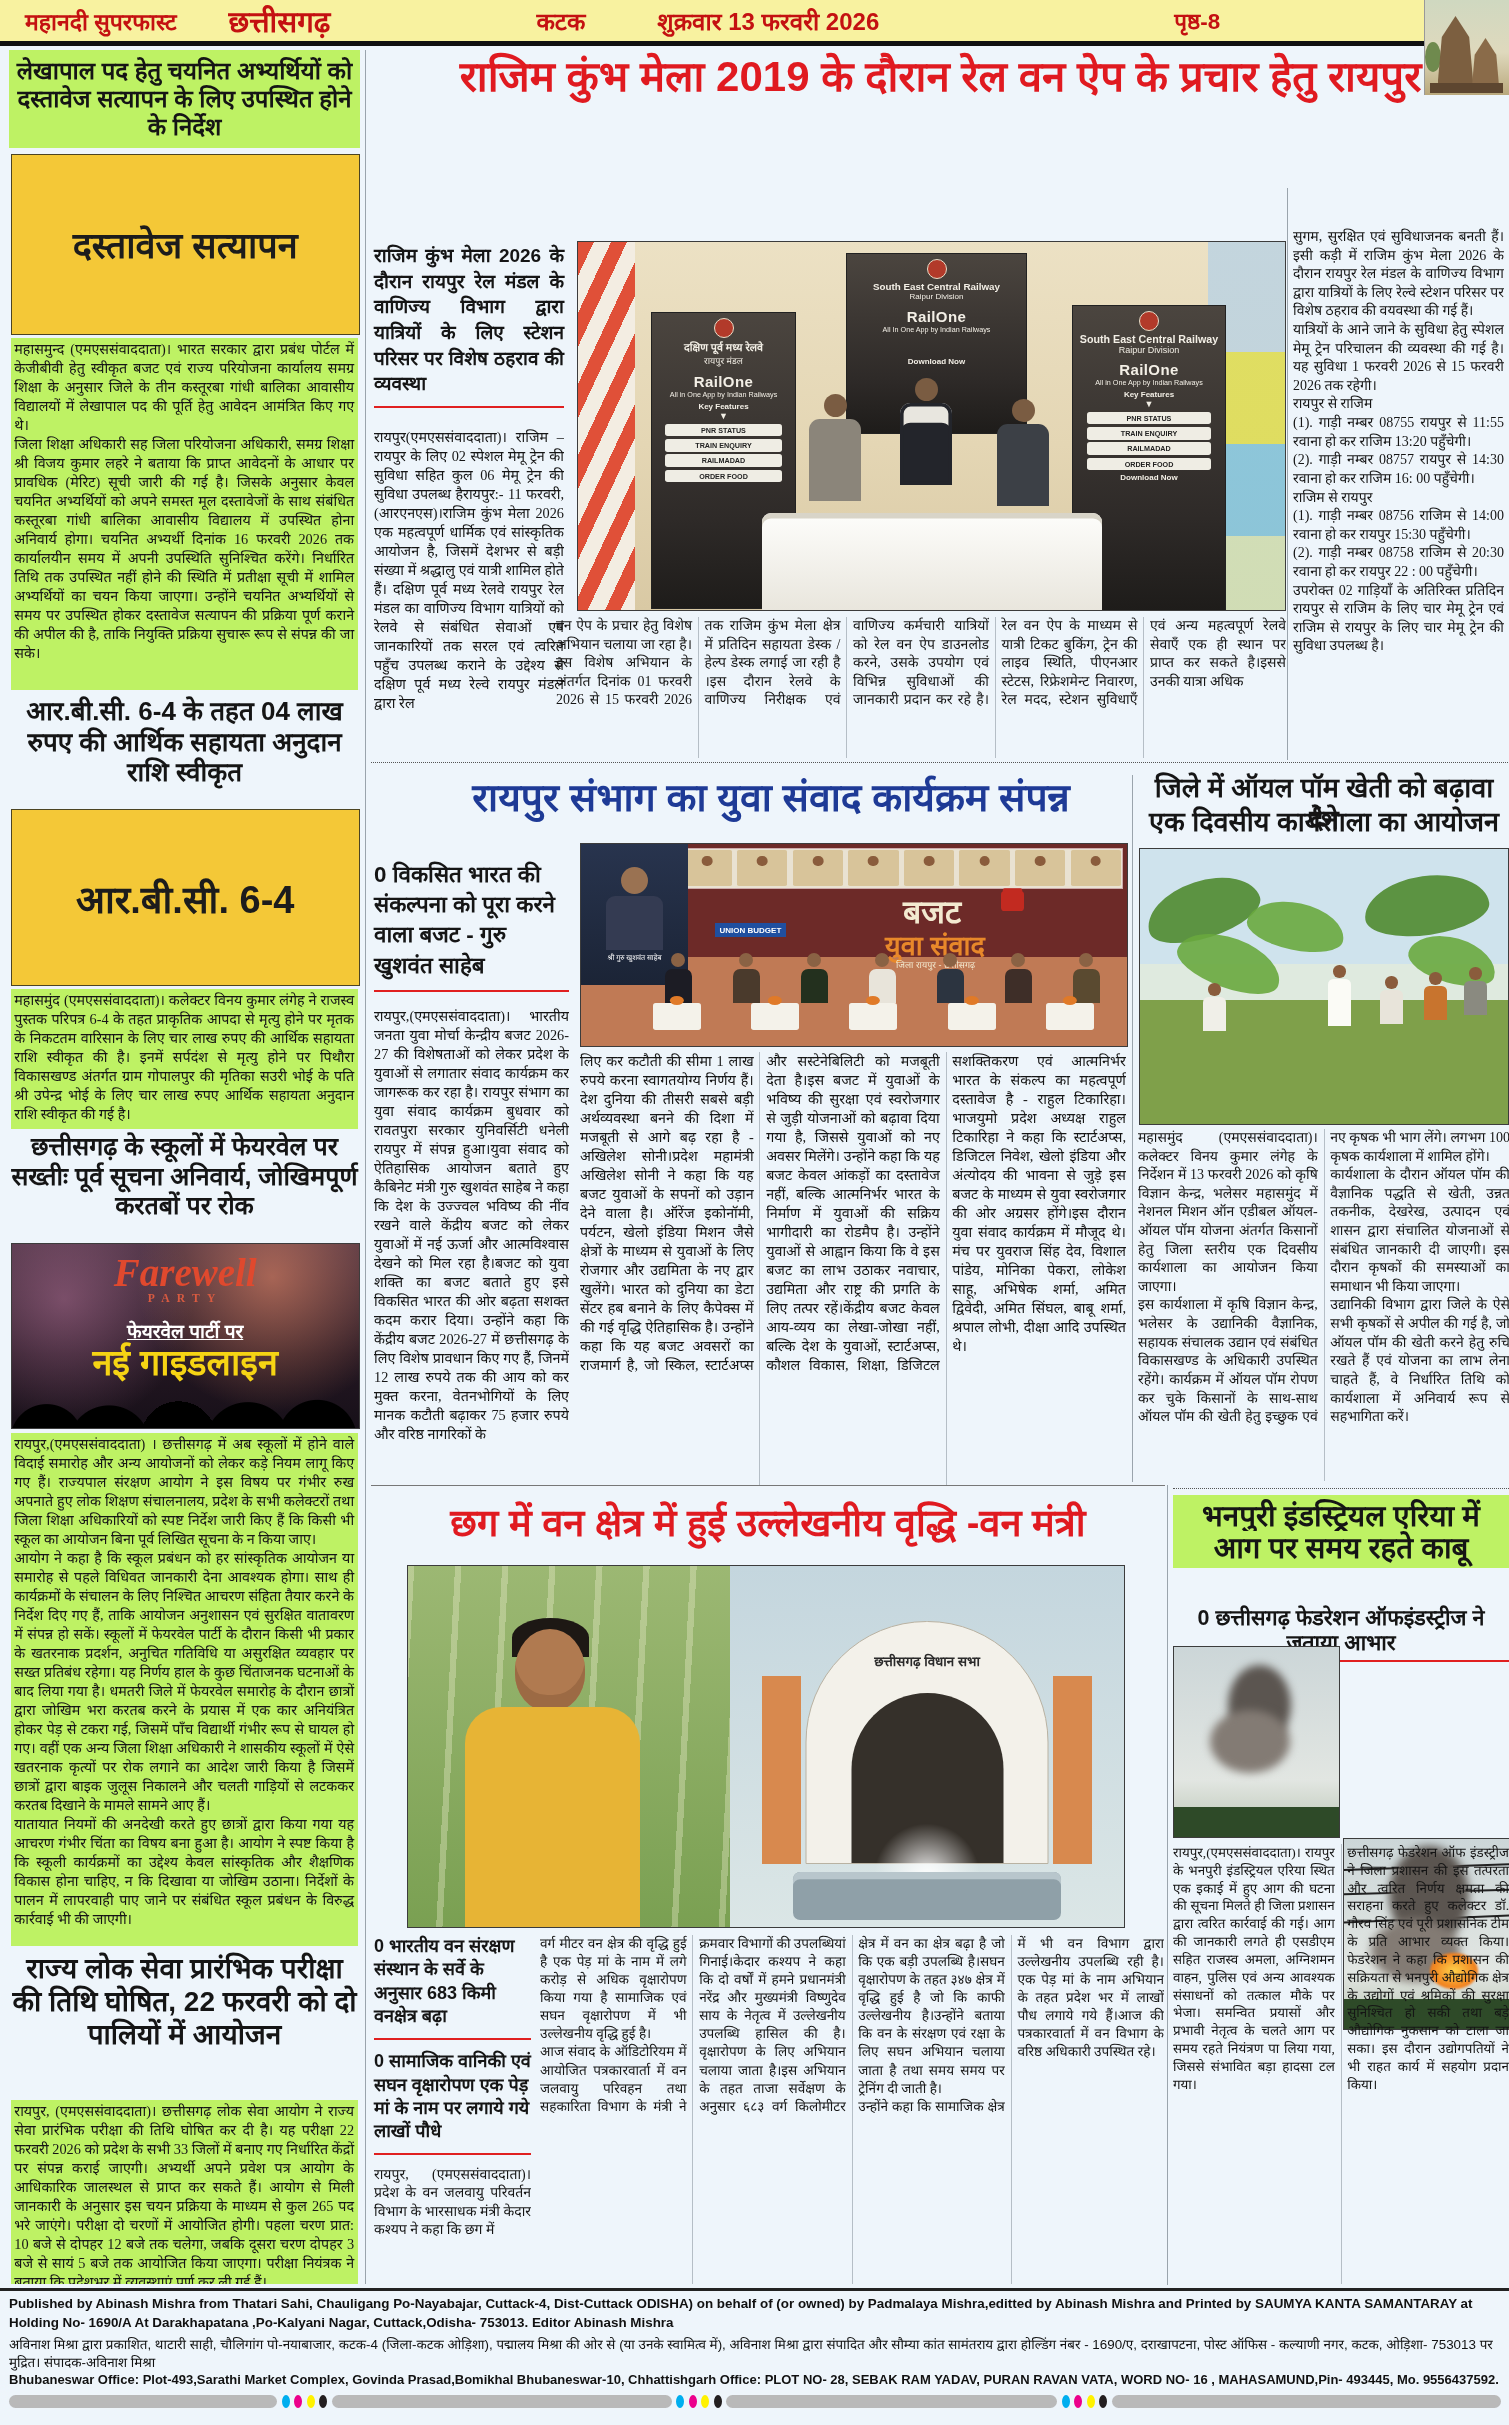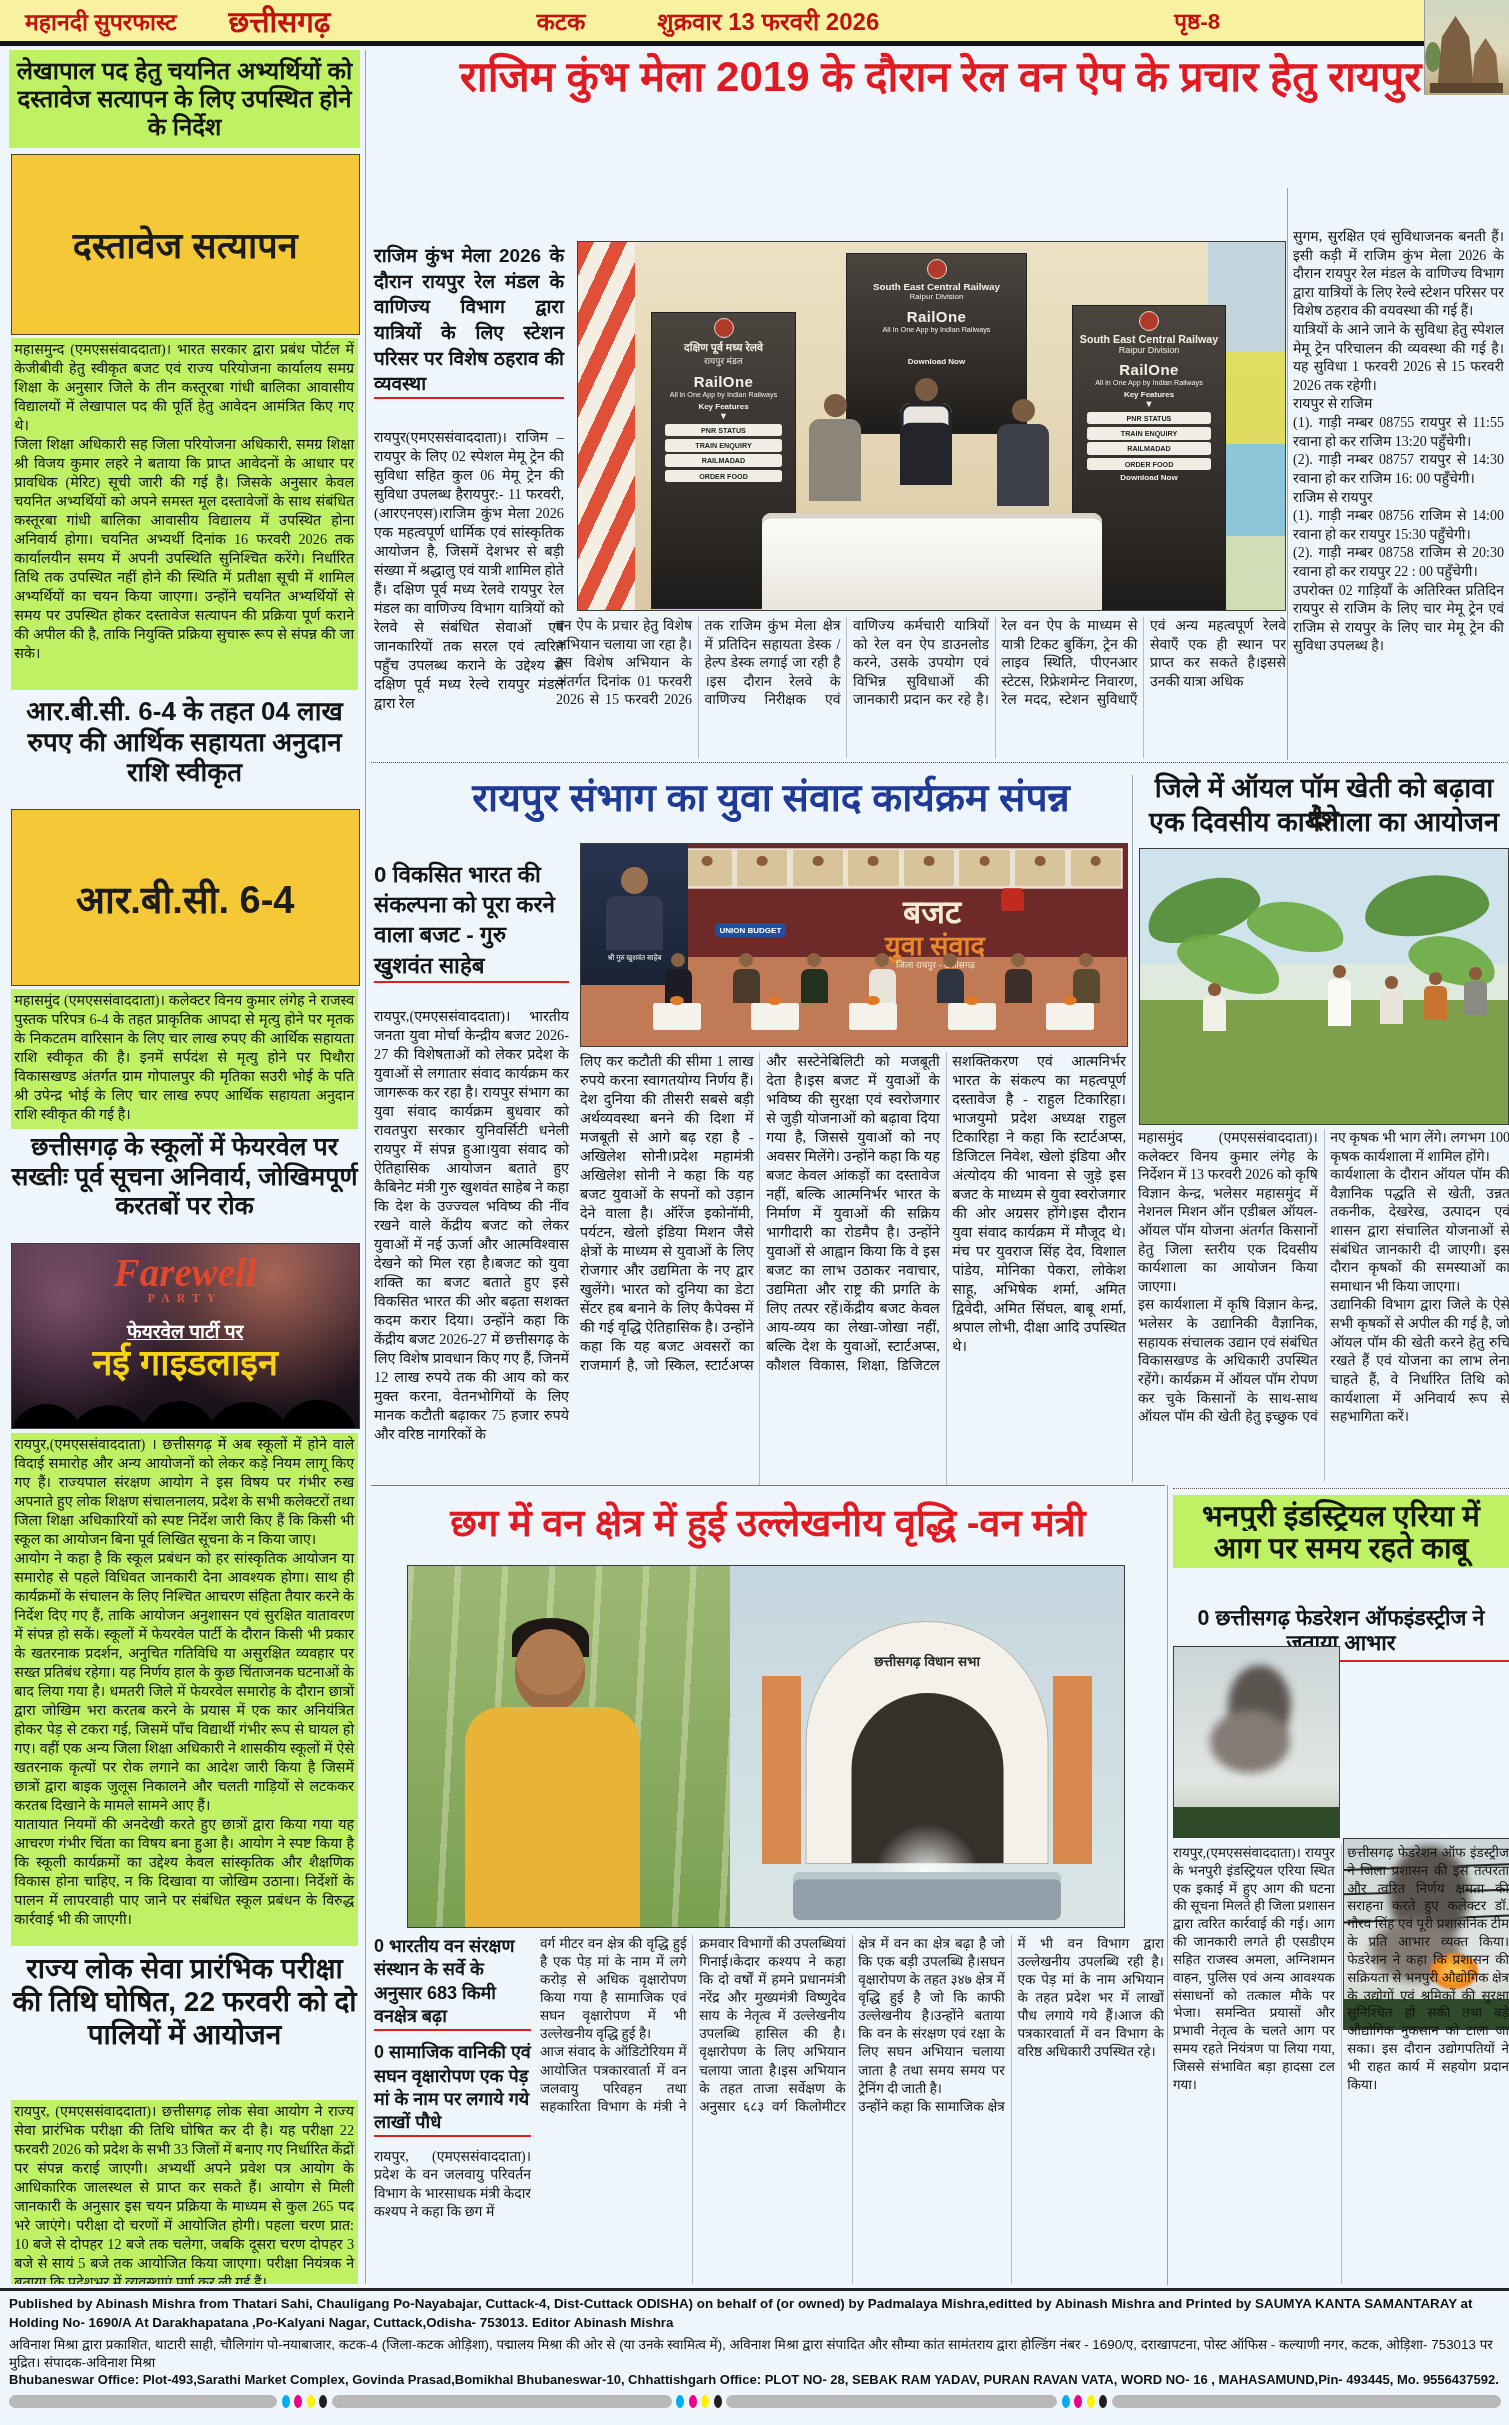--- a/index.html
+++ b/index.html
@@ -14,21 +14,21 @@
   .tw1{position:absolute;left:12.5px;bottom:9px;width:36px;height:70px;background:#7c5f40;clip-path:polygon(50% 0,88% 30%,100% 100%,0 100%,12% 30%);}
   .tw2{position:absolute;left:47px;bottom:9px;width:27px;height:48px;background:#8a6b49;clip-path:polygon(50% 0,90% 35%,100% 100%,0 100%,10% 35%);}
   .tbase{position:absolute;left:5.4px;bottom:1.8px;width:73px;height:10.7px;background:#5d4630;}
   .ttree{position:absolute;left:0;bottom:23px;width:16px;height:30px;border-radius:50%;background:#6f8a4e;}
   
   .hl{font-weight:bold;text-align:center;font-family:"Liberation Sans","DejaVu Sans",sans-serif;line-height:1.18;}
   .body-txt{font-size:14.3px;line-height:1.33;text-align:justify;white-space:pre-line;overflow:hidden;}
   .ybox{background:#f4c837;border:1.8px solid #4c4422;display:flex;align-items:center;justify-content:center;
         font-weight:bold;font-family:"Liberation Sans",sans-serif;color:#1c1c1c;}
   .panel{background:#bef264;}
-  .redul{border-bottom:2.7px solid #e02020;padding-bottom:0;}
+  .redul{border-bottom:2.7px solid #e02020;padding-bottom:9px;}
   .vrule{width:0.9px;background:#9aa4ac;}
   .dotted{border-top:1.8px dotted #555;}
   .photo{border:0.9px solid #3c3c3c;overflow:hidden;background:#fff;}
   .sans{font-family:"Liberation Sans","DejaVu Sans",sans-serif;}
   
   #rail-photo{background:linear-gradient(#ece1c4,#e4d6b4 55%,#d9c9a4);}
   .stripe-pole{position:absolute;left:0;top:0;width:57px;height:100%;
     background:repeating-linear-gradient(115deg,#e05038 0 14.3px,#f3ede2 14.3px 30px);}
   .rail-right-strip{position:absolute;right:0;top:0;width:77px;height:100%;
     background:linear-gradient(180deg,#bcd3e2 0 30%,#dede52 30% 55%,#7ec3e0 55% 80%,#cfe0b8 80%);opacity:.85;}
@@ -248,21 +248,21 @@
         <div class="ph"></div>
         <div class="ph"></div>
         <div class="ph"></div>
         <div class="ph"></div>
     </div>
     <div class="yp-left">
       <div class="head"></div>
       <div class="body"></div>
       <div style="font-size:7.2px;margin-top:1.8px;">श्री गुरु खुशवंत साहेब</div>
     </div>
-    <div class="abs sans" style="left:134px;top:79px;background:#1f4fa0;color:#fff;font-size:8px;font-weight:bold;padding:2.7px 4.5px;border-radius:5px;">UNION BUDGET</div>
+    <div class="abs sans" style="left:134px;top:79px;background:#1f4fa0;color:#fff;font-size:8px;font-weight:bold;padding:2.7px 4.5px;border-radius:0;">UNION BUDGET</div>
     <div class="abs sans" style="left:322px;top:45px;color:#f3ead0;font-size:32px;font-weight:bold;">बजट</div>
     <div class="abs" style="left:420px;top:47px;width:23px;height:19.7px;background:#c22a20;border-radius:3.6px;box-shadow:0 -4.5px 0 -1.8px #c22a20;"></div>
     <div class="abs sans" style="left:304px;top:82px;color:#e8882a;font-size:27px;font-weight:bold;">युवा संवाद</div>
     <div class="abs sans" style="left:315px;top:114px;color:#f3ead0;font-size:9px;">जिला रायपुर - छत्तीसगढ़</div>
     <div class="sit" style="left:82px;">
         <div class="head"></div>
         <div class="torso" style="background:#1c1c24;"></div>
       </div>
     <div class="sit" style="left:150px;">
         <div class="head"></div>

